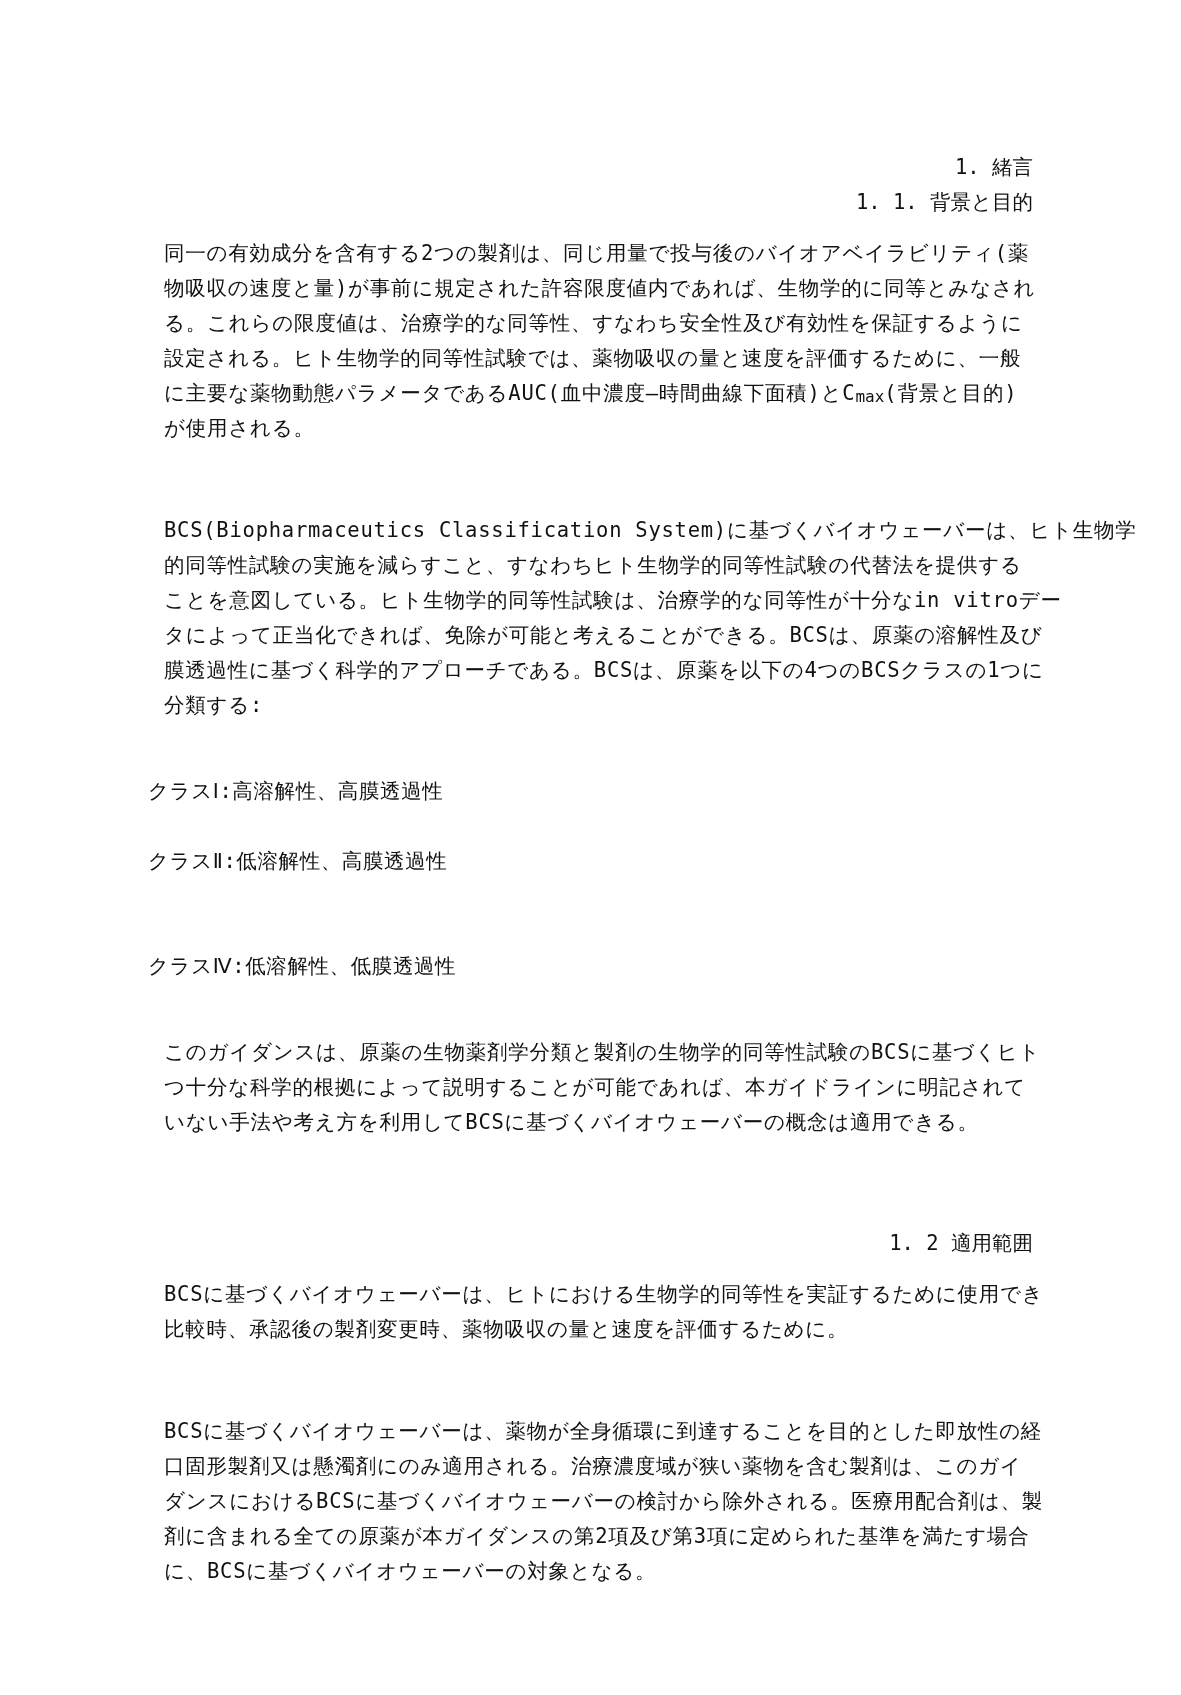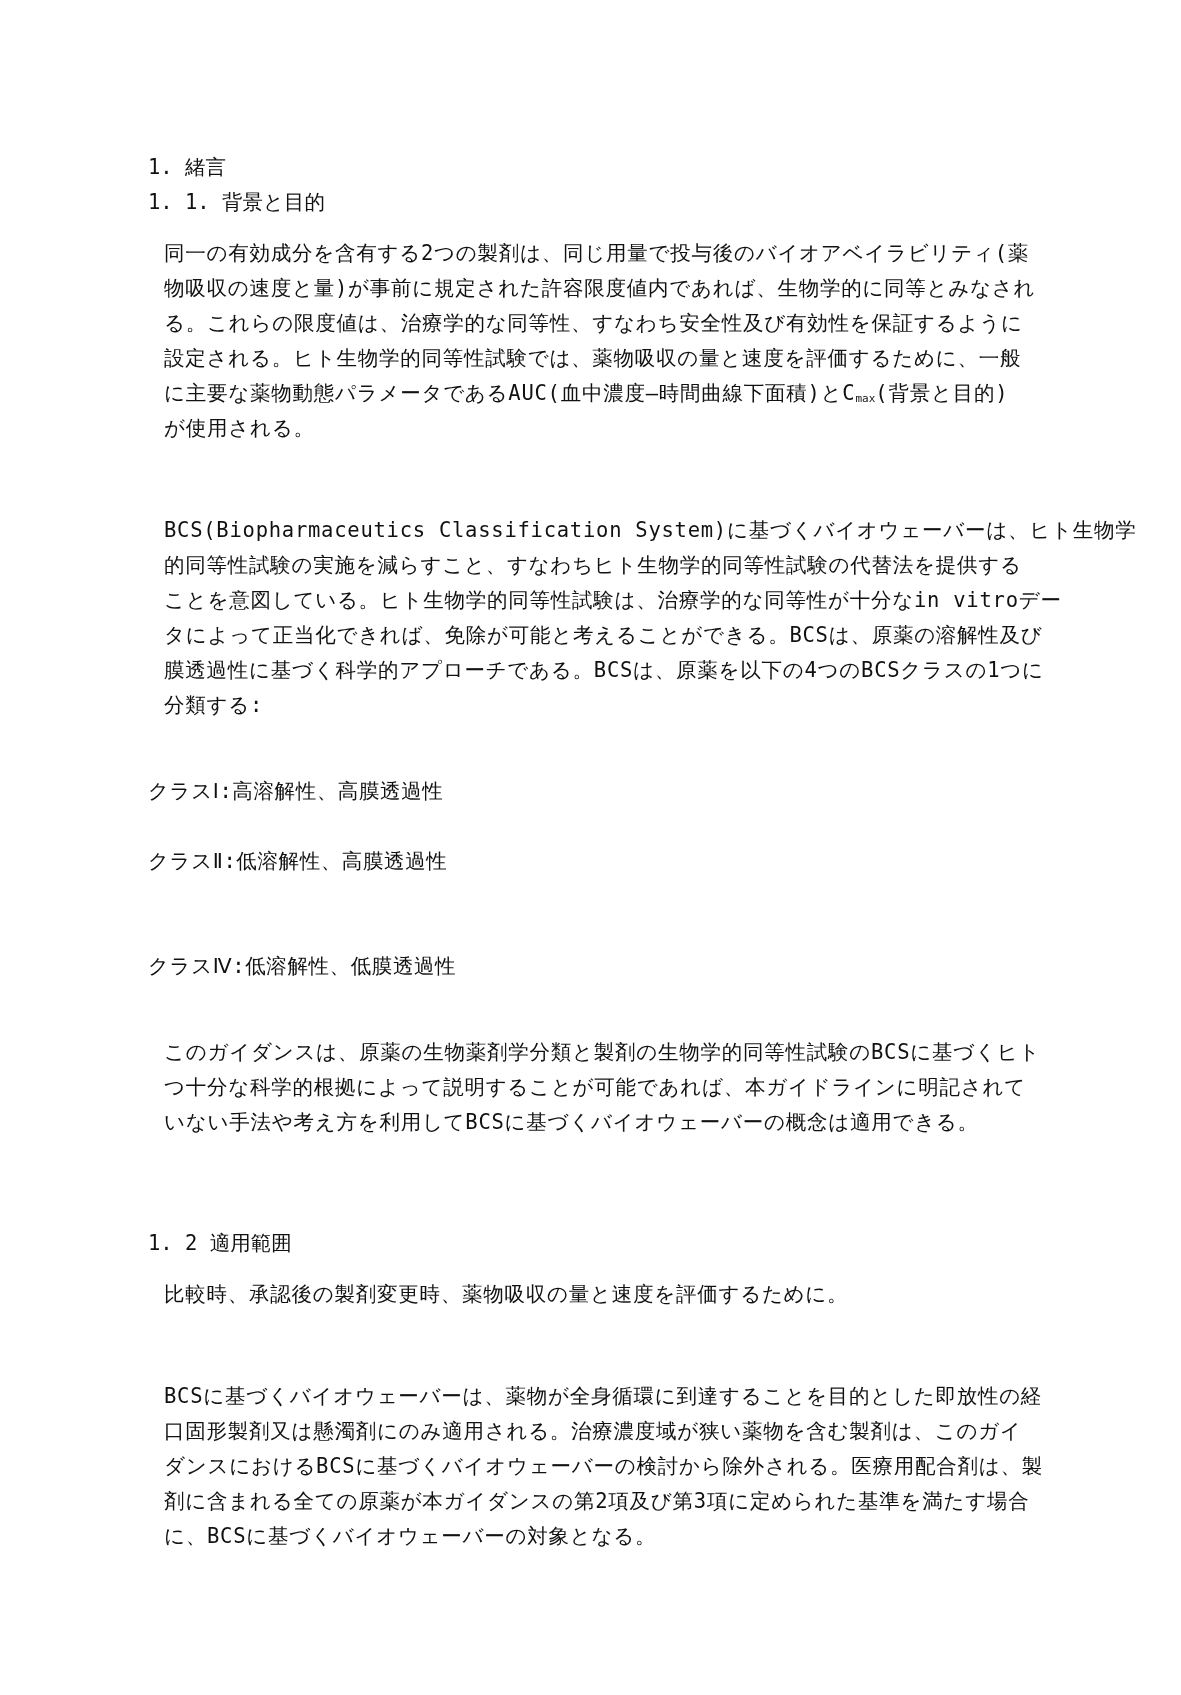--- a/index.html
+++ b/index.html
@@ -35,23 +35,24 @@
       letter-spacing: 0.75px;
     }
     .gap-1 { height: 35px; }
     .gap-2 { height: 70px; }
     .gap-class { height: 35px; }
     .heading {
       font-size: 20.5px;
       line-height: 35px;
       height: 35px;
       white-space: nowrap;
+      text-align: right;
     }
     sub.small {
-      font-size: 11px;
+      font-size: 16px;
       vertical-align: -2px;
       letter-spacing: 0;
     }
   </style>
 </head>
 <body>
 
 <div class="page">
 
   <div class="heading">1. 緒言</div>
@@ -91,20 +92,21 @@
     <div class="line">このガイダンスは、原薬の生物薬剤学分類と製剤の生物学的同等性試験のBCSに基づくヒト</div>
     <div class="line">つ十分な科学的根拠によって説明することが可能であれば、本ガイドラインに明記されて</div>
     <div class="line">いない手法や考え方を利用してBCSに基づくバイオウェーバーの概念は適用できる。</div>
   </div>
 
   <div class="gap-2"></div>
 
   <div class="heading">1. 2  適用範囲</div>
 
   <div class="para">
+    <div class="line">BCSに基づくバイオウェーバーは、ヒトにおける生物学的同等性を実証するために使用でき</div>
     <div class="line">比較時、承認後の製剤変更時、薬物吸収の量と速度を評価するために。</div>
   </div>
 
   <div class="gap-1"></div>
 
   <div class="para">
     <div class="line">BCSに基づくバイオウェーバーは、薬物が全身循環に到達することを目的とした即放性の経</div>
     <div class="line">口固形製剤又は懸濁剤にのみ適用される。治療濃度域が狭い薬物を含む製剤は、このガイ</div>
     <div class="line">ダンスにおけるBCSに基づくバイオウェーバーの検討から除外される。医療用配合剤は、製</div>
     <div class="line">剤に含まれる全ての原薬が本ガイダンスの第2項及び第3項に定められた基準を満たす場合</div>

